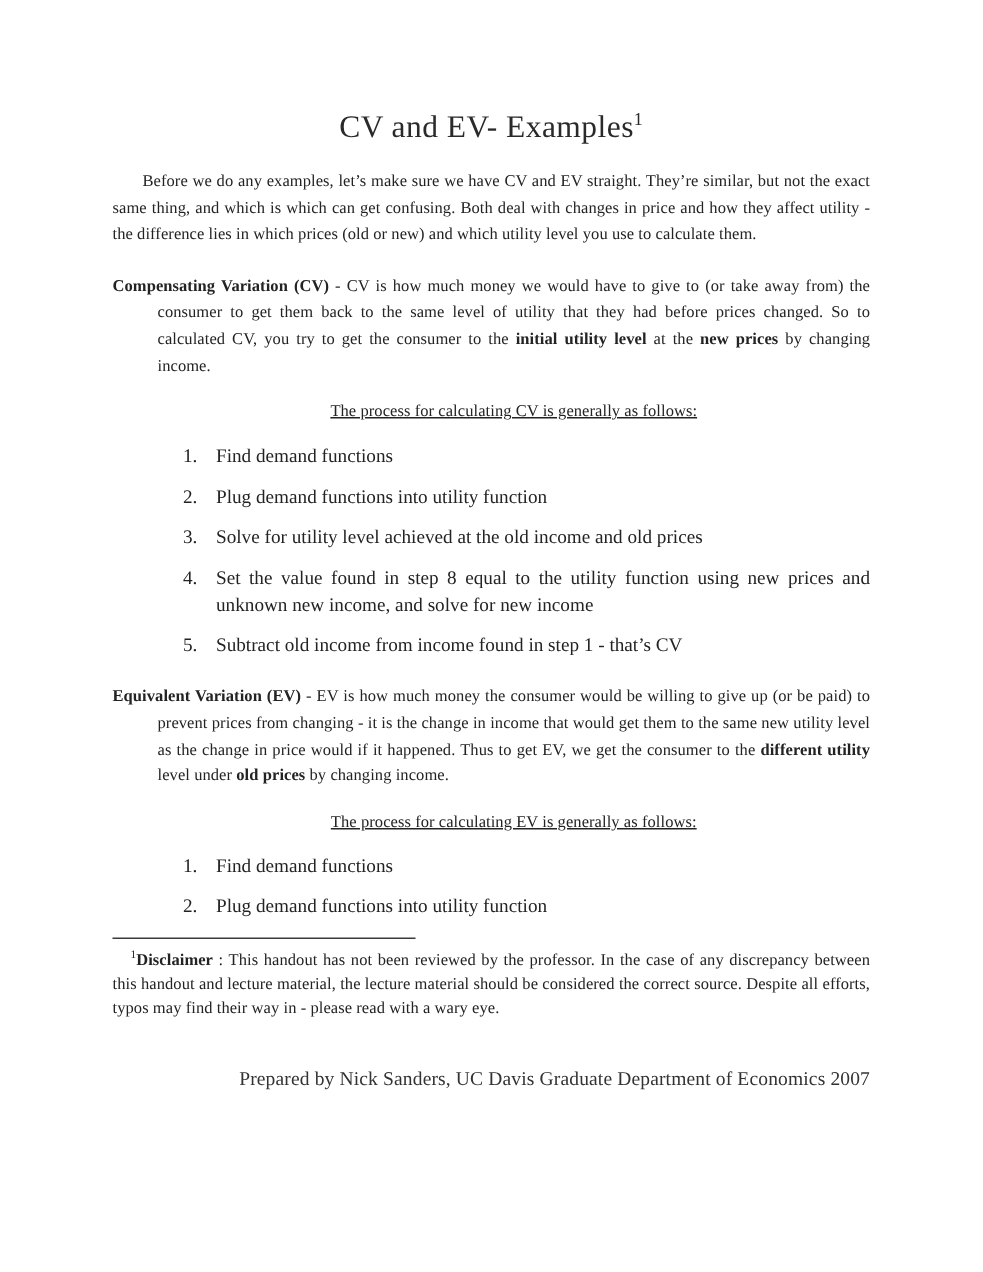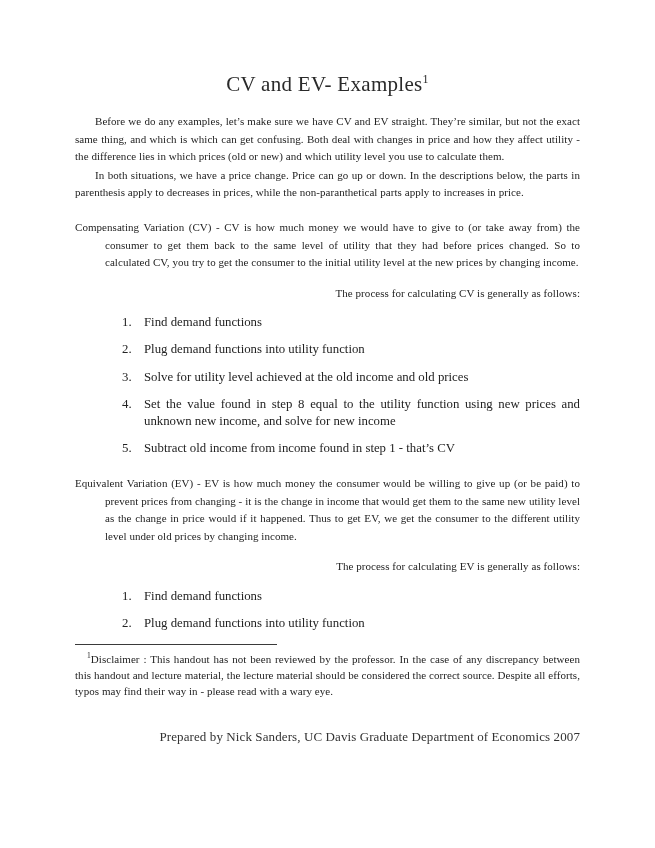--- a/index.html
+++ b/index.html
@@ -33,25 +33,26 @@
     text-align: justify;
     letter-spacing: 0.05px;
   }
   .first-indent { text-indent: 20px; }
   .par-gap { margin-top: 1px; }
   .def-block {
     margin-top: 17px;
     padding-left: 30px;
     text-indent: -30px;
   }
-  .bold { font-weight: 400; }
+  .bold { font-weight: 700; }
   .process-label {
     margin-top: 13px;
     margin-left: 30px;
-    text-align: right;
+    text-align: center;
+    text-decoration: underline;
   }
   .steps { margin-top: 12px; }
   .step {
     display: flex;
     margin-left: 47px;
     margin-bottom: 9.5px;
     font-size: 12.8px;
     line-height: 17.6px;
   }
   .step-num {
@@ -92,21 +93,20 @@
 </style>
 </head>
 <body>
 
 <div class="page">
 
   <h1 class="doc-title"><span>CV and EV- Examples</span><span class="fn-mark">1</span></h1>
 
   <p class="body-par first-indent">Before we do any examples, let’s make sure we have CV and EV straight. They’re similar, but not the exact same thing, and which is which can get confusing. Both deal with changes in price and how they affect utility - the difference lies in which prices (old or new) and which utility level you use to calculate them.</p>
 
-  <p class="body-par first-indent par-gap">In both situations, we have a price change. Price can go up or down. In the descriptions below, the parts in parenthesis apply to decreases in prices, while the non-paranthetical parts apply to increases in price.</p>
 
   <div class="body-par def-block"><span class="bold">Compensating Variation (CV)</span><span> - CV is how much money we would have to give to (or take away from) the consumer to get them back to the same level of utility that they had before prices changed. So to calculated CV, you try to get the consumer to the </span><span class="bold">initial utility level</span><span> at the </span><span class="bold">new prices</span><span> by changing income.</span></div>
 
   <p class="body-par process-label">The process for calculating CV is generally as follows:</p>
 
   <div class="steps">
     <div class="step">
         <span class="step-num">1.</span>
         <span class="step-text">Find demand functions</span>
       </div>

